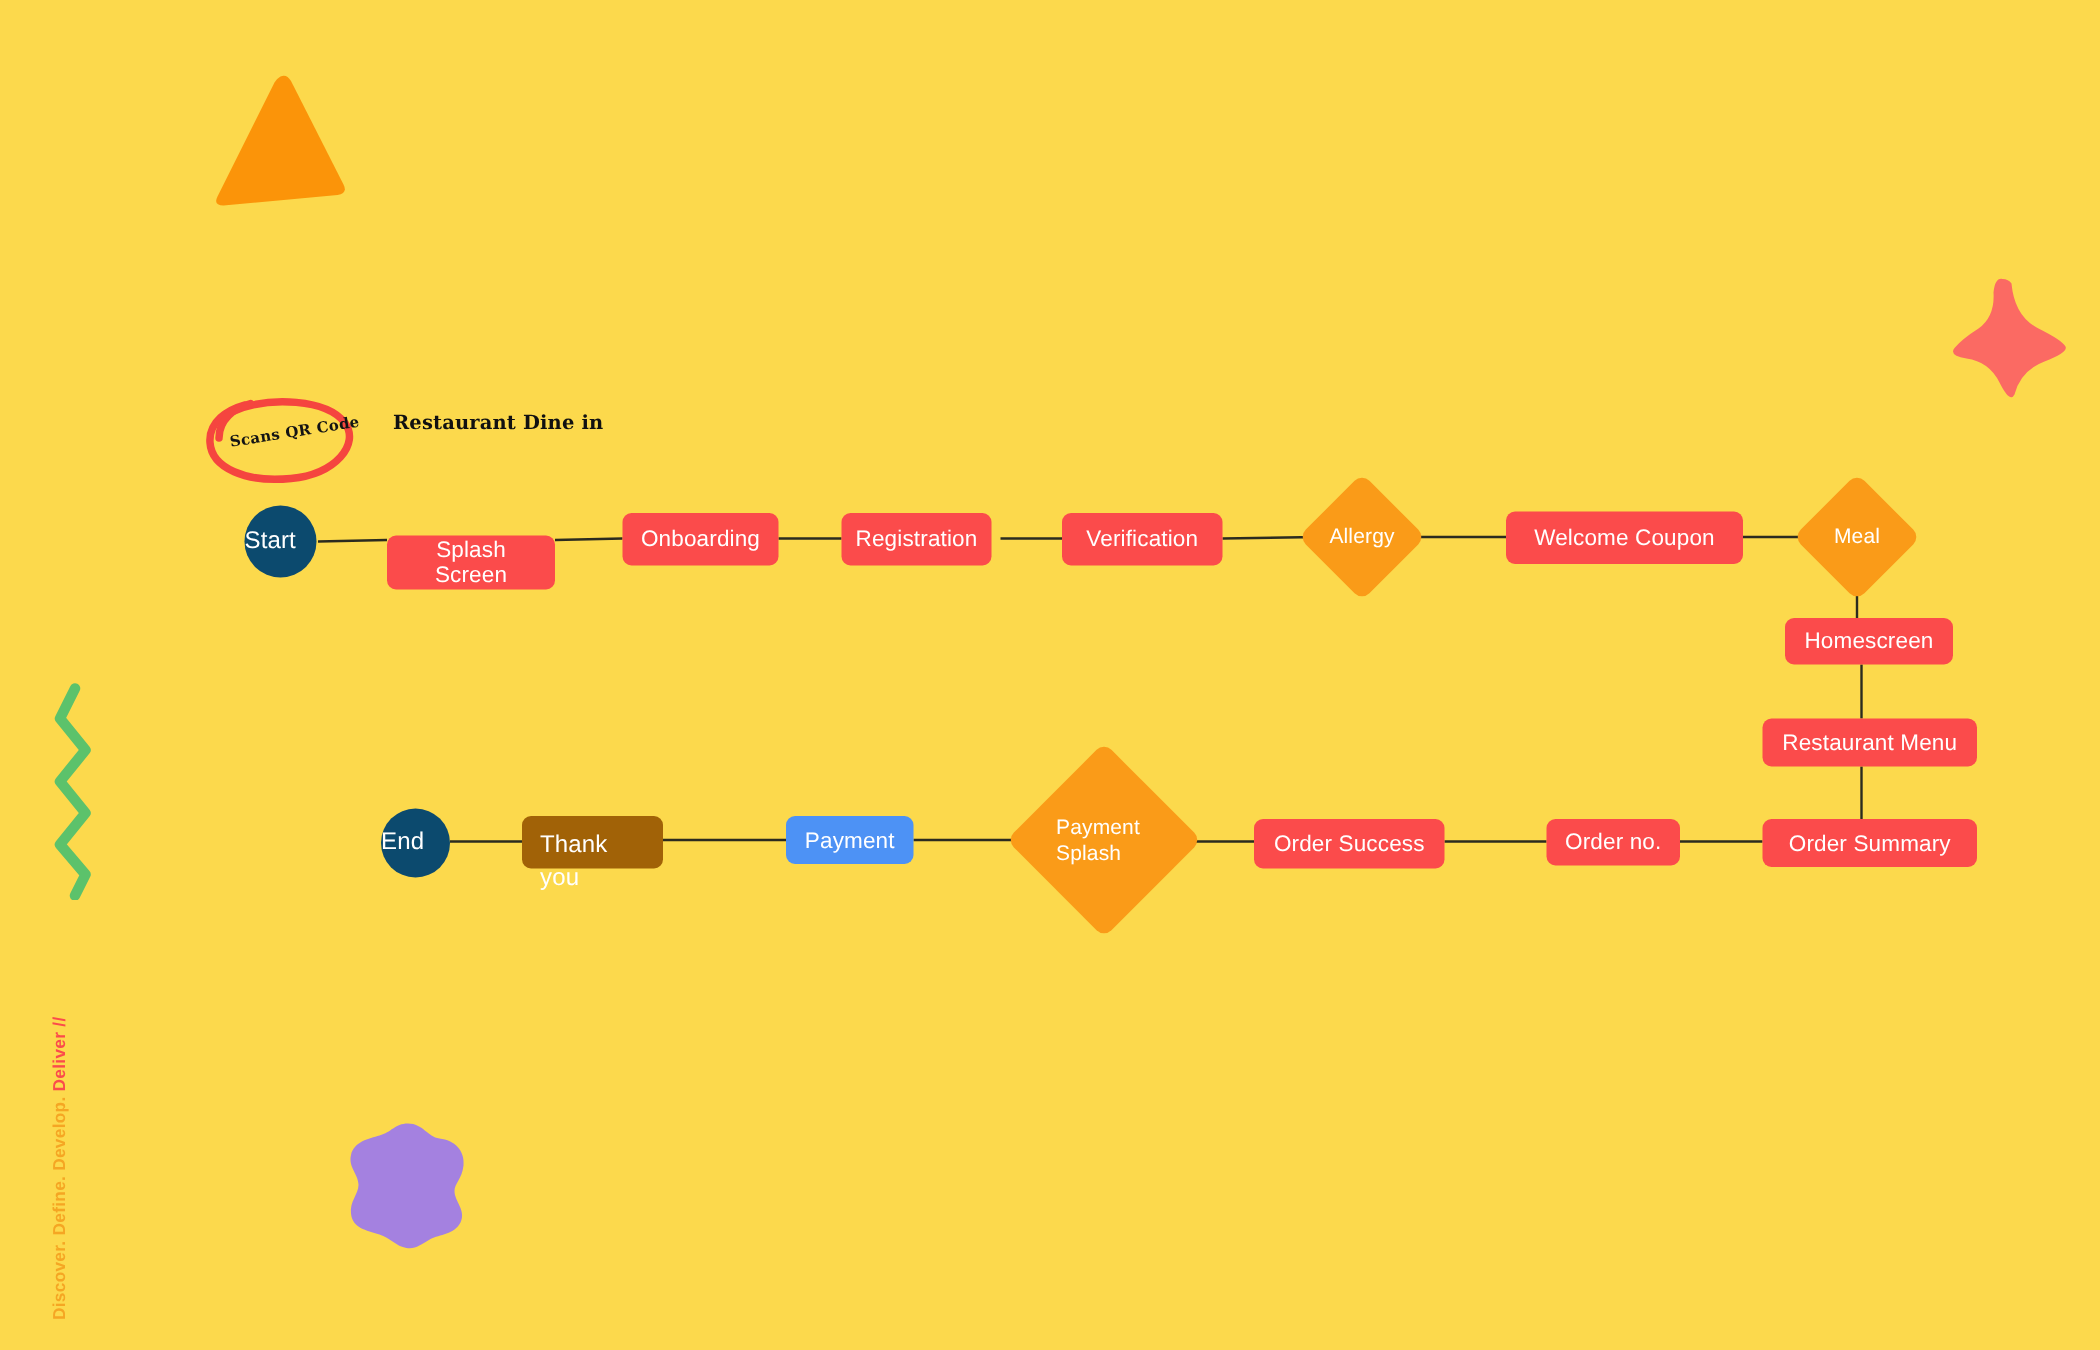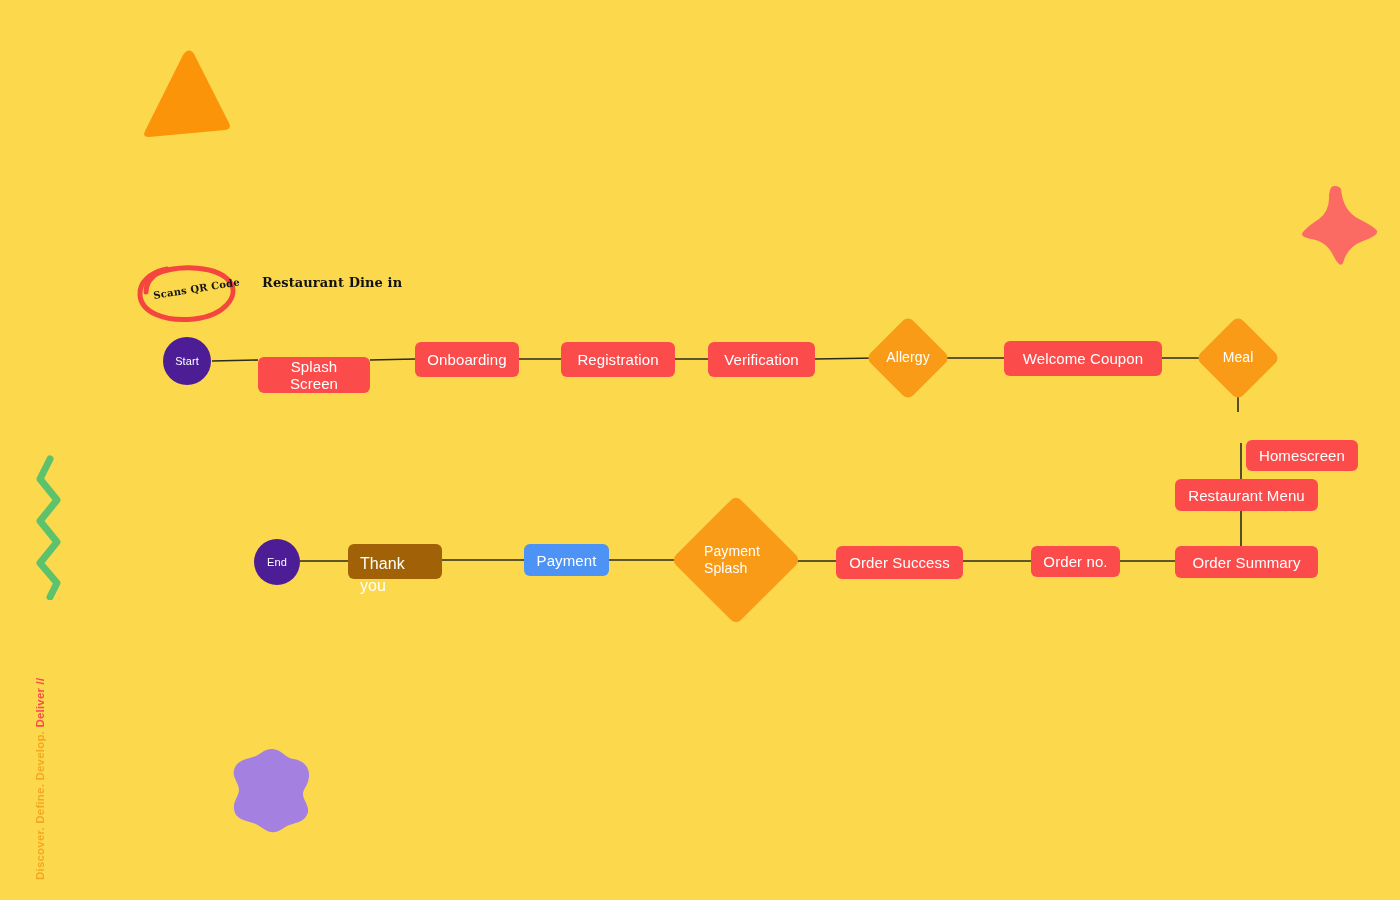--- a/index.html
+++ b/index.html
@@ -114,25 +114,24 @@
     display: flex;
     align-items: center;
     justify-content: center;
     padding: 0 12px;
     text-align: center;
   }
   .node-box.blue { background: #4d92f5; }
 
   .node-terminal {
     border-radius: 50%;
-    background: #4c1d95;
+    background: #0c4a6e;
     display: flex;
     align-items: center;
-    justify-content: center;
-    font-size: 11px;
+    font-size: 16px;
   }
 
   .node-diamond {
     background: transparent;
     display: flex;
     align-items: center;
     justify-content: center;
   }
   .node-diamond .diamond-shape {
     position: absolute;
@@ -239,21 +238,21 @@
   </div>
 
   <div class="node node-box" style="left:258px; top:342px; width:112px; height:36px;margin-top:15px;">
     <span>Splash Screen</span>
   </div>
 
   <div class="node node-box" style="left:415px; top:342px; width:104px; height:35px;">
     <span>Onboarding</span>
   </div>
 
-  <div class="node node-box" style="left:561px; top:342px; width:114px; height:35px;">
+  <div class="node node-box" style="left:561px; top:342px; width:100px; height:35px;">
     <span>Registration</span>
   </div>
 
   <div class="node node-box" style="left:708px; top:342px; width:107px; height:35px;">
     <span>Verification</span>
   </div>
 
   <div class="node node-diamond" style="left:878px; top:328px; width:60px; height:60px;">
     <div class="diamond-shape"></div>
     <div class="diamond-label">Allergy</div>
@@ -261,21 +260,21 @@
 
   <div class="node node-box" style="left:1004px; top:341px; width:158px; height:35px;">
     <span>Welcome Coupon</span>
   </div>
 
   <div class="node node-diamond" style="left:1208px; top:328px; width:60px; height:60px;">
     <div class="diamond-shape"></div>
     <div class="diamond-label">Meal</div>
   </div>
 
-  <div class="node node-box" style="left:1246px; top:412px; width:112px; height:31px;margin-top:28px;">
+  <div class="node node-box" style="left:1190px; top:412px; width:112px; height:31px;">
     <span>Homescreen</span>
   </div>
 
   <div class="node node-box" style="left:1175px; top:479px; width:143px; height:32px;">
     <span>Restaurant Menu</span>
   </div>
 
   <div class="node node-box" style="left:1175px; top:546px; width:143px; height:32px;">
     <span>Order Summary</span>
   </div>

